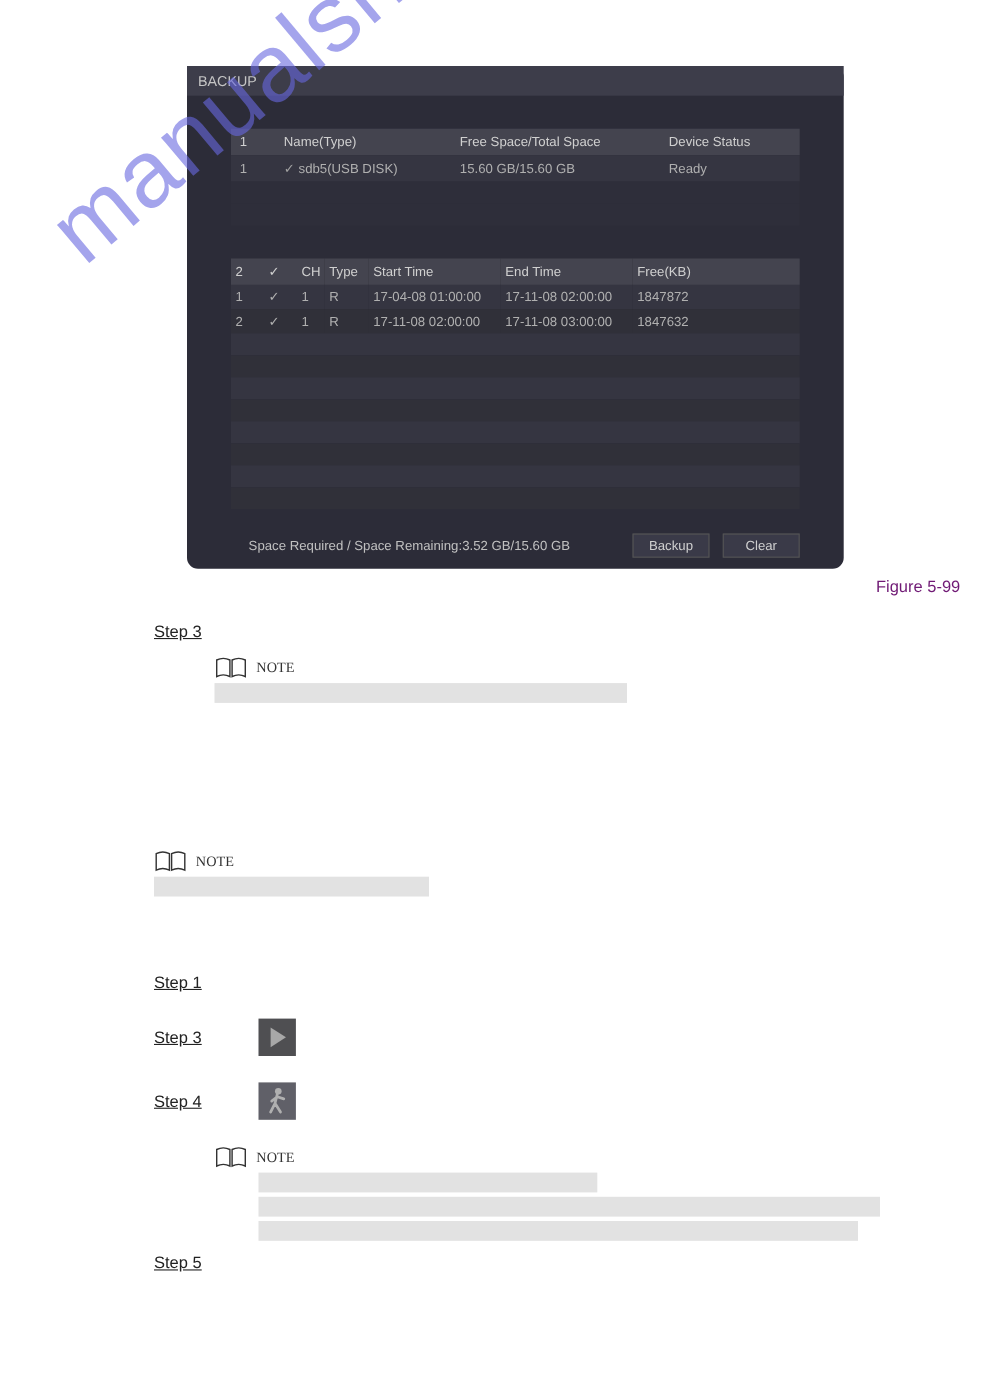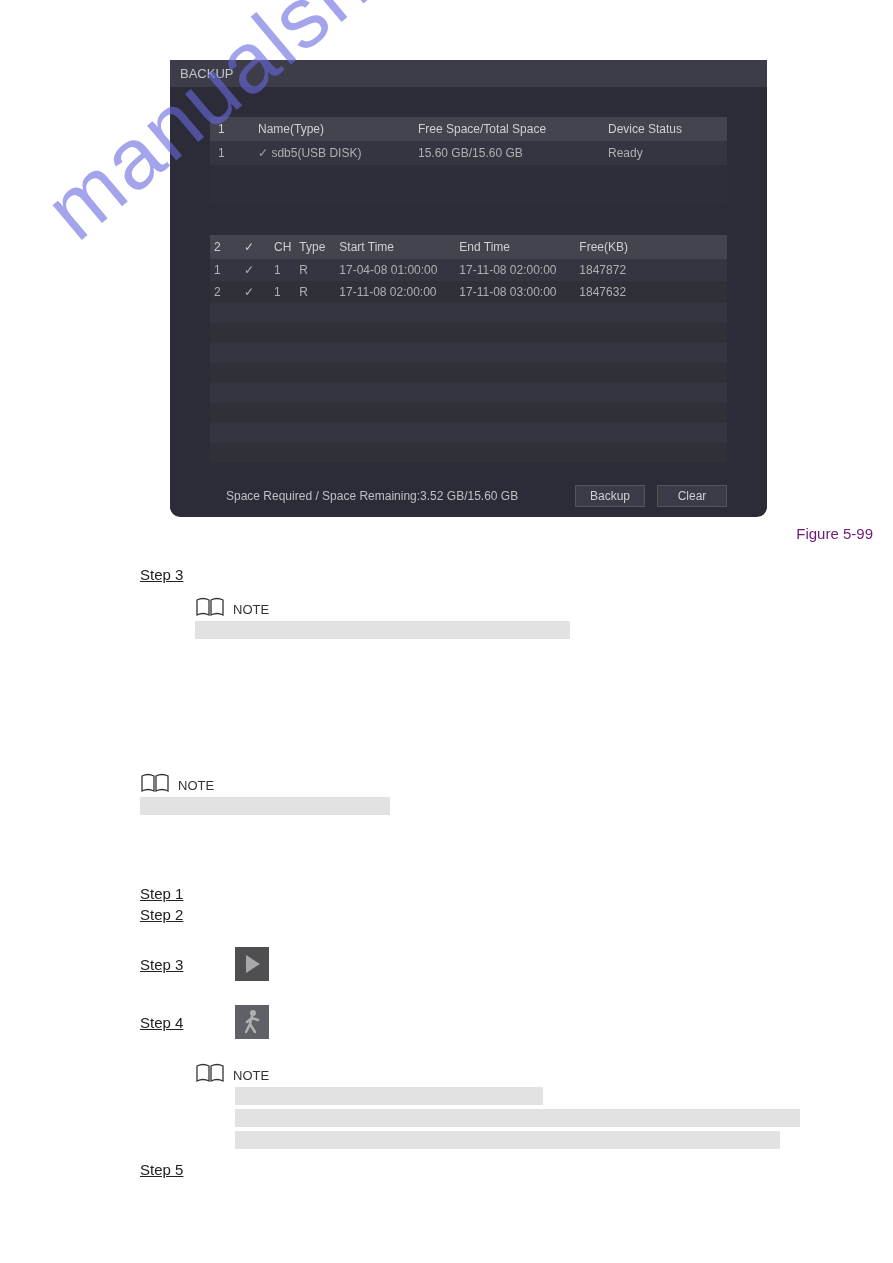--- a/index.html
+++ b/index.html
@@ -161,24 +161,25 @@
       color: #222;
     }
 
     .step-label {
       text-decoration: underline;
       display: inline-block;
     }
 
     .note-block {
       display: flex;
-      align-items: flex-end;
+      align-items: center;
       gap: 8px;
       margin-top: 14px;
       margin-left: 55px;
+      font-family: Liberation Serif, serif;
     }
 
     .note-block.indent-none {
       margin-left: 0;
     }
 
     .book-icon {
       display: inline-flex;
       align-items: center;
       justify-content: center;
@@ -377,23 +378,20 @@
     </span>
     <span class="note-label">NOTE</span>
   </div>
   <div class="gray-bar w2"></div>
 
   <div class="spacer-md"></div>
 
   <div class="step-simple">
     <span class="step-label">Step 1</span>
   </div>
-  <div class="step-simple">
-    <span class="step-label">Step 2</span>
-  </div>
 
   <div class="step-row">
     <span class="step-label">Step 3</span>
     <span class="icon-box icon-play"></span>
   </div>
 
   <div class="step-row">
     <span class="step-label">Step 4</span>
     <span class="icon-box icon-walk">
       <svg width="22" height="28" viewBox="0 0 22 28">

